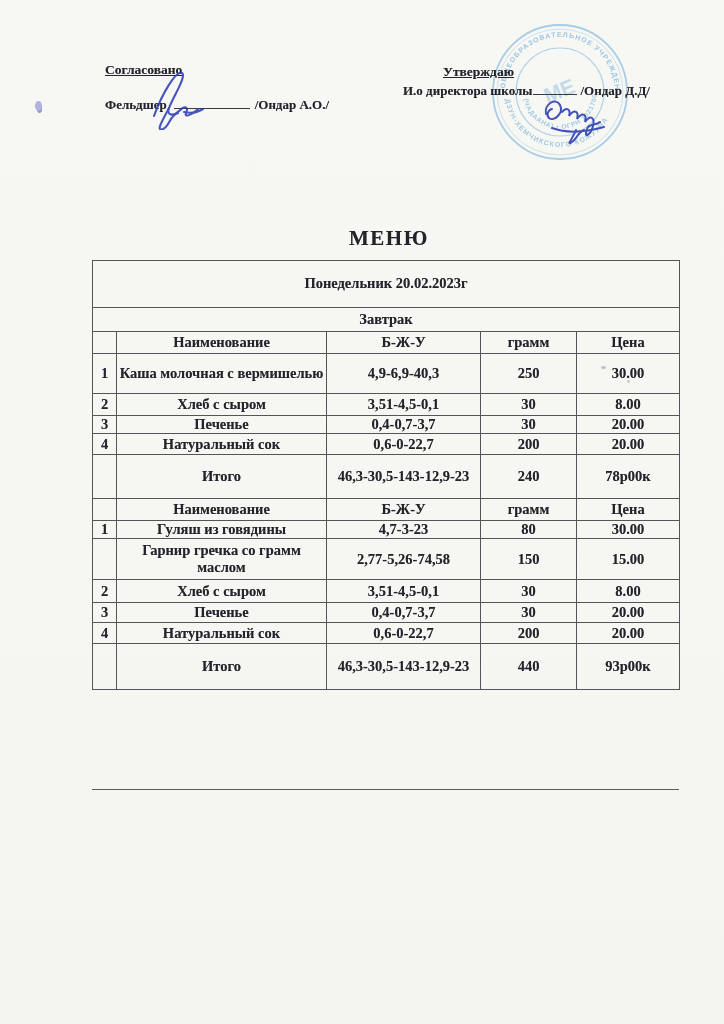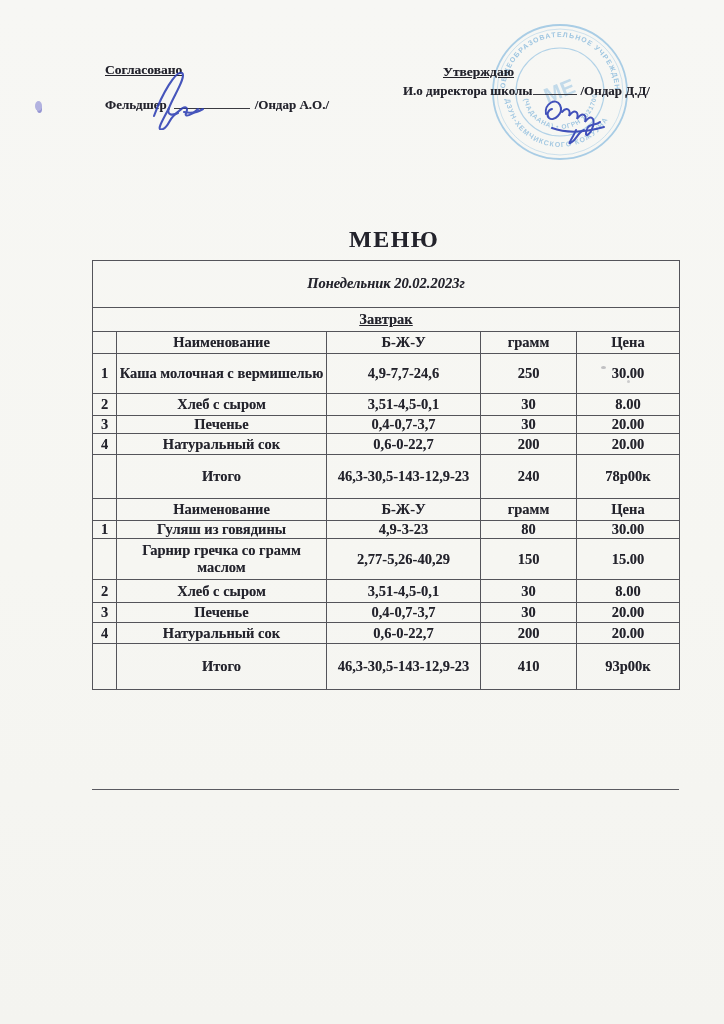--- a/index.html
+++ b/index.html
@@ -14,31 +14,31 @@
   .appr-heading{position:absolute;font-size:13.5px;text-decoration:underline;}
   .appr-left-heading{left:105px;top:62px;}
   .appr-right-heading{left:443px;top:64px;}
   .sig-row{position:absolute;font-size:13px;white-space:nowrap;}
   .sig-row-left{left:105px;top:97px;}
   .sig-row-right{left:403px;top:83px;}
   .sig-line{display:inline-block;height:11px;border-bottom:1.4px solid #3a3a40;vertical-align:baseline;}
   .sig-line-left{width:76px;margin:0 5px 0 7px;}
   .sig-line-right{width:44px;margin:0 3px 0 1px;}
   
-  .menu-title{position:absolute;left:349px;top:226px;font-size:24px;letter-spacing:1.5px;}
+  .menu-title{position:absolute;left:349px;top:226px;font-size:21px;letter-spacing:1.5px;}
   
   .menu-table-wrap{position:absolute;left:92px;top:260px;width:587px;}
   table.menu{border-collapse:collapse;width:587px;table-layout:fixed;}
   table.menu td{
     border:1.5px solid #54545a;text-align:center;vertical-align:middle;
     font-weight:bold;font-size:14.5px;padding:0 2px;line-height:1.18;
     text-shadow:0 0 .6px rgba(30,30,55,.38);
   }
-  .r-date td{height:46px;font-size:17.5px;font-style:italic;}
-  .r-sec td{height:23px;font-size:15px;text-decoration:underline;}
+  .r-date td{height:46px;font-size:17.5px;}
+  .r-sec td{height:23px;font-size:15px;}
   .r-head td{height:21px;font-size:15px;}
   .rh39 td{height:39px;} .rh21 td{height:21px;} .rh16 td{height:16px;}
   .rh20 td{height:20px;} .rh43 td{height:43px;} .rh15 td{height:15px;}
   .rh40 td{height:40px;} .rh22 td{height:22px;} .rh19 td{height:19px;}
   .rh45 td{height:45px;}
   .r-obed td{height:115px;vertical-align:bottom;padding-bottom:16px;font-size:18px;}
   td.cell-name{padding:0 26px;}
   .table-bottom-line{position:absolute;left:92px;top:789px;width:587px;border-top:1.7px solid #5a5a60;}
   
   .stamp{position:absolute;left:484px;top:16px;opacity:.85;}
@@ -125,21 +125,21 @@
       <tr class="r-head">
         <td></td>
         <td>Наименование</td>
         <td>Б-Ж-У</td>
         <td>грамм</td>
         <td>Цена</td>
       </tr>
       <tr class="rh39">
         <td>1</td>
         <td class="cell-name">Каша молочная с вермишелью</td>
-        <td>4,9-7,7-24,6</td>
+        <td>4,9-6,9-40,3</td>
         <td>250</td>
         <td>30.00</td>
       </tr>
       <tr class="rh21">
         <td>2</td>
         <td class="cell-name">Хлеб с сыром</td>
         <td>3,51-4,5-0,1</td>
         <td>30</td>
         <td>8.00</td>
       </tr>
@@ -167,28 +167,28 @@
       <tr class="r-head">
         <td></td>
         <td>Наименование</td>
         <td>Б-Ж-У</td>
         <td>грамм</td>
         <td>Цена</td>
       </tr>
       <tr class="rh15">
         <td>1</td>
         <td class="cell-name">Гуляш из говядины</td>
-        <td>4,9-3-23</td>
+        <td>4,7-3-23</td>
         <td>80</td>
         <td>30.00</td>
       </tr>
       <tr class="rh40">
         <td></td>
         <td class="cell-name">Гарнир гречка со грамм маслом</td>
-        <td>2,77-5,26-40,29</td>
+        <td>2,77-5,26-74,58</td>
         <td>150</td>
         <td>15.00</td>
       </tr>
       <tr class="rh22">
         <td>2</td>
         <td class="cell-name">Хлеб с сыром</td>
         <td>3,51-4,5-0,1</td>
         <td>30</td>
         <td>8.00</td>
       </tr>
@@ -203,21 +203,21 @@
         <td>4</td>
         <td class="cell-name">Натуральный сок</td>
         <td>0,6-0-22,7</td>
         <td>200</td>
         <td>20.00</td>
       </tr>
       <tr class="rh45">
         <td></td>
         <td>Итого</td>
         <td>46,3-30,5-143-12,9-23</td>
-        <td>410</td>
+        <td>440</td>
         <td>93р00к</td>
       </tr>
     </tbody>
       </table>
   </div>
   <div class="table-bottom-line"></div>
 
   <div class="speck speck-blue"></div>
   <div class="speck speck-a"></div>
   <div class="speck speck-b"></div>

